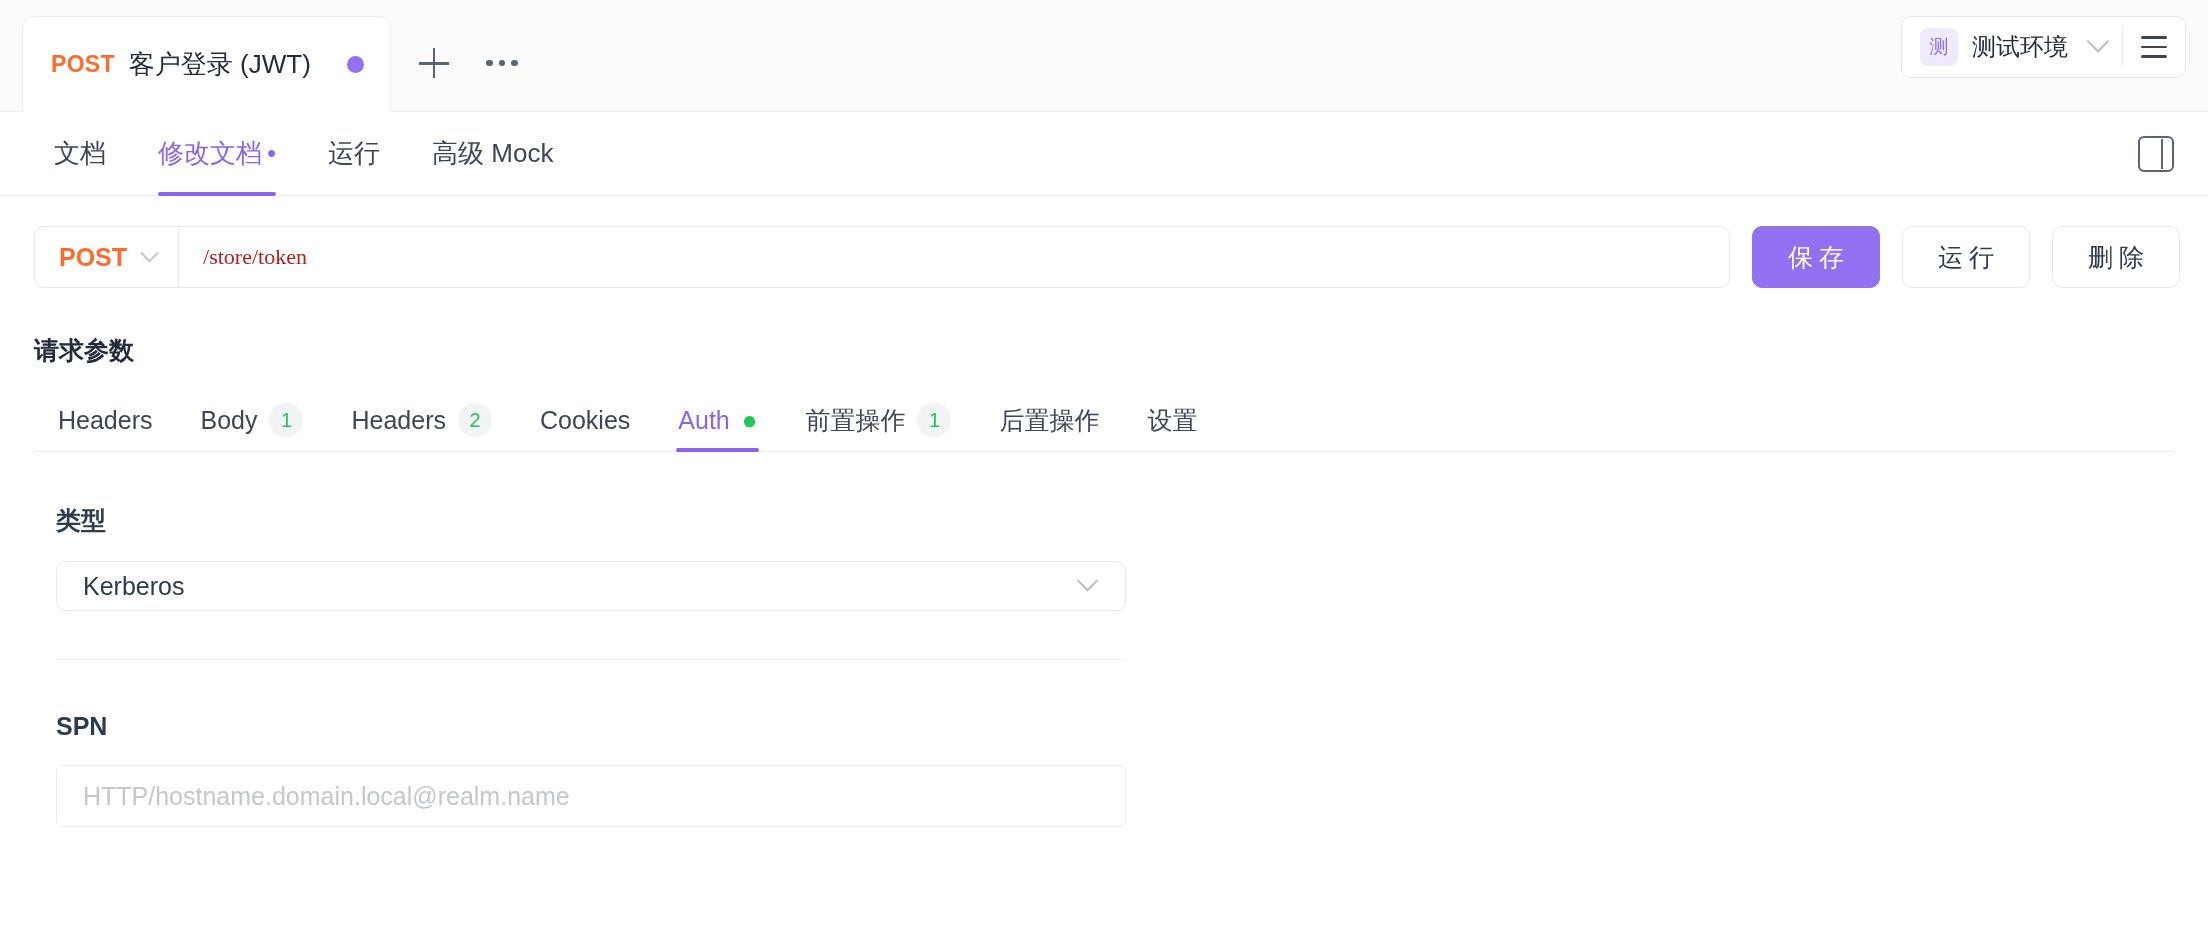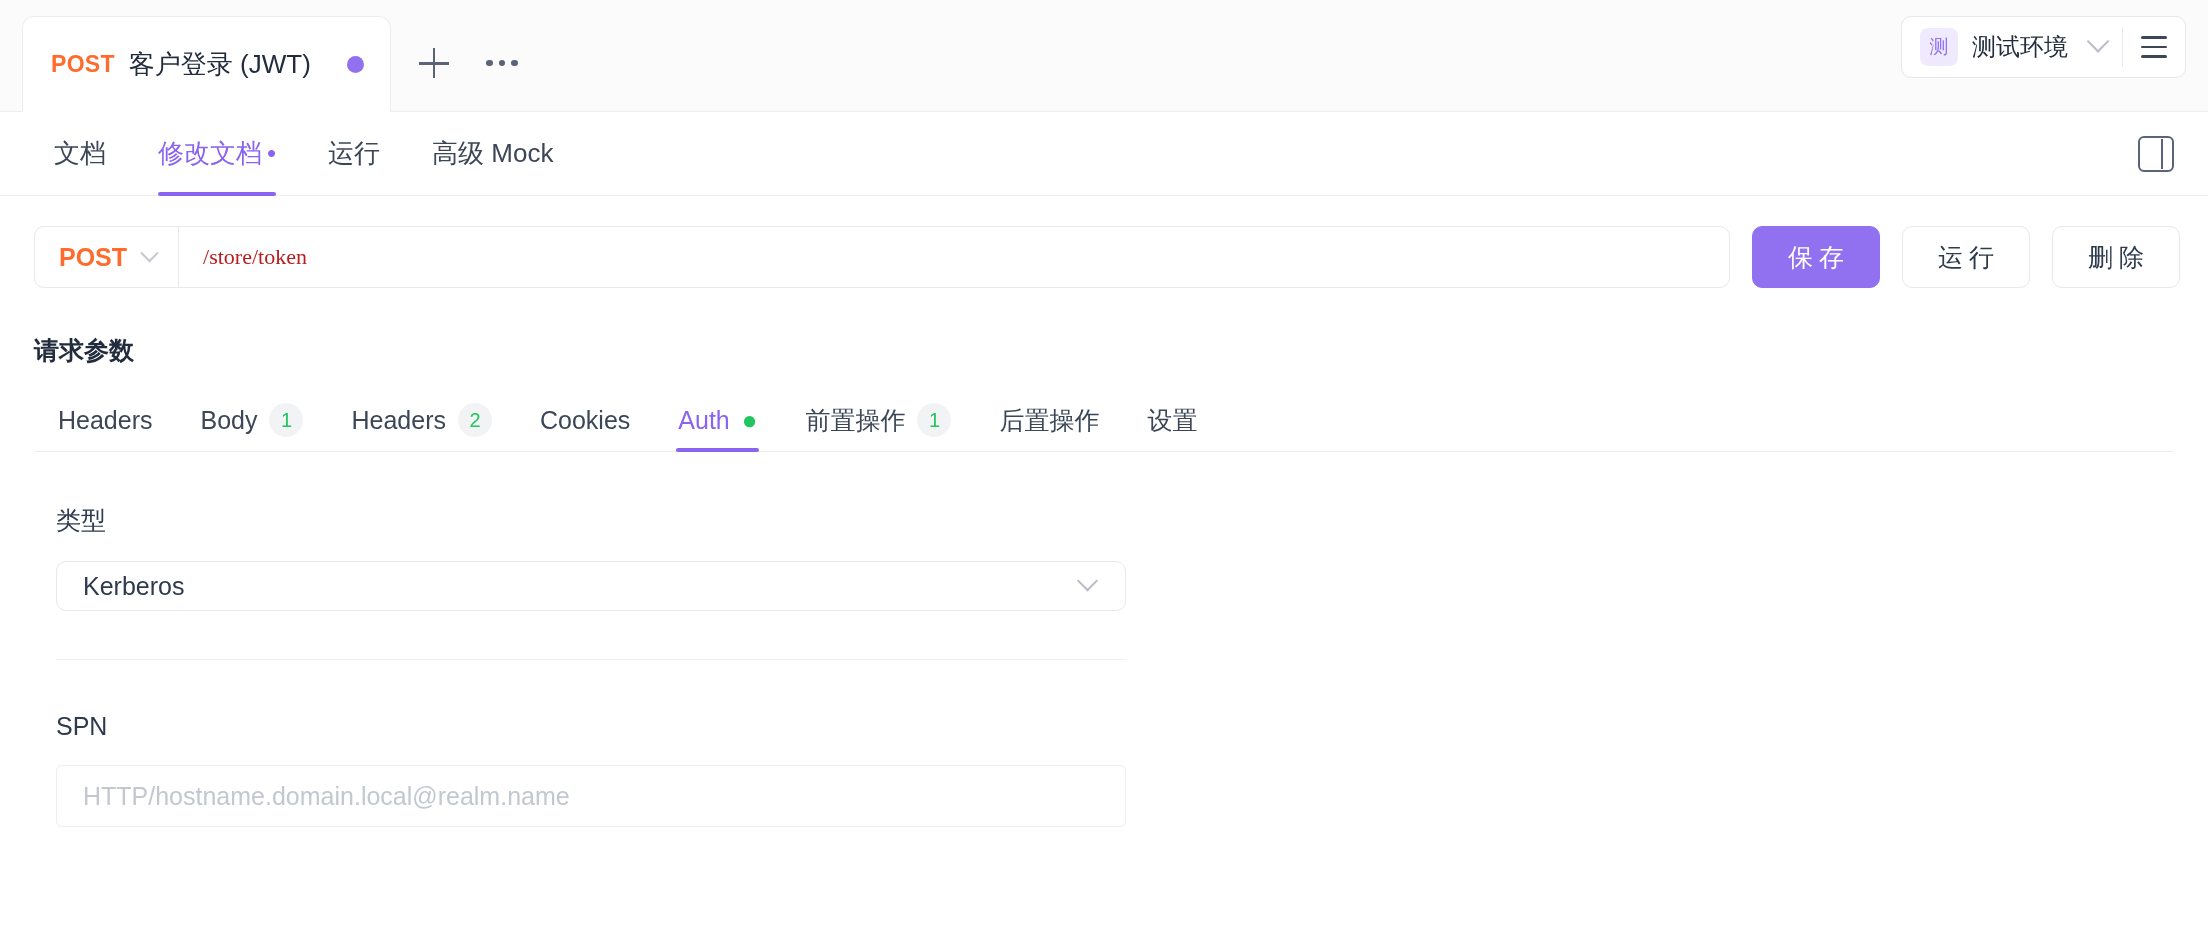--- a/index.html
+++ b/index.html
@@ -307,20 +307,21 @@
   }
 
   
   .form {
     padding: 52px 0 0 56px;
   }
   .field-label {
     font-size: 25px;
     color: #2e3a4d;
     margin-bottom: 24px;
+    font-weight: bold;
   }
   .select-box {
     width: 1070px;
     height: 50px;
     border: 1px solid #e6e8ec;
     border-radius: 10px;
     display: flex;
     align-items: center;
     justify-content: space-between;
     padding: 0 26px 0 26px;

